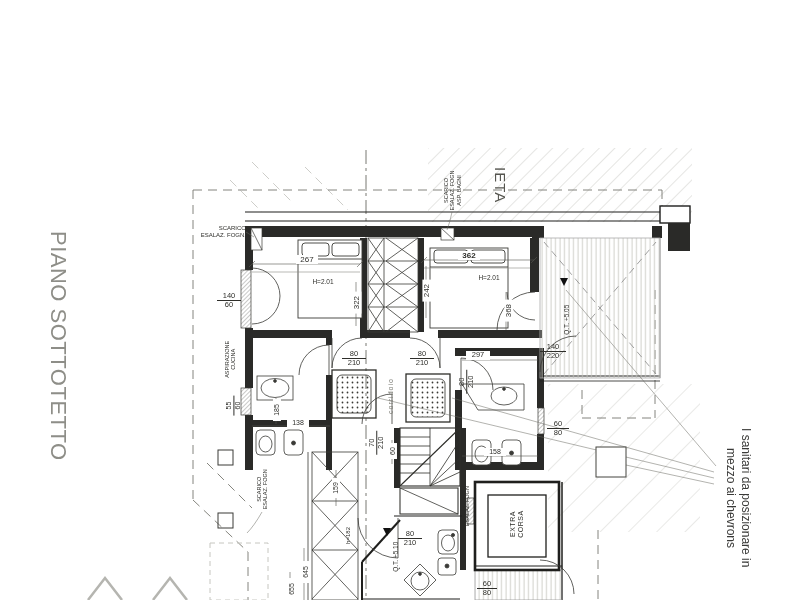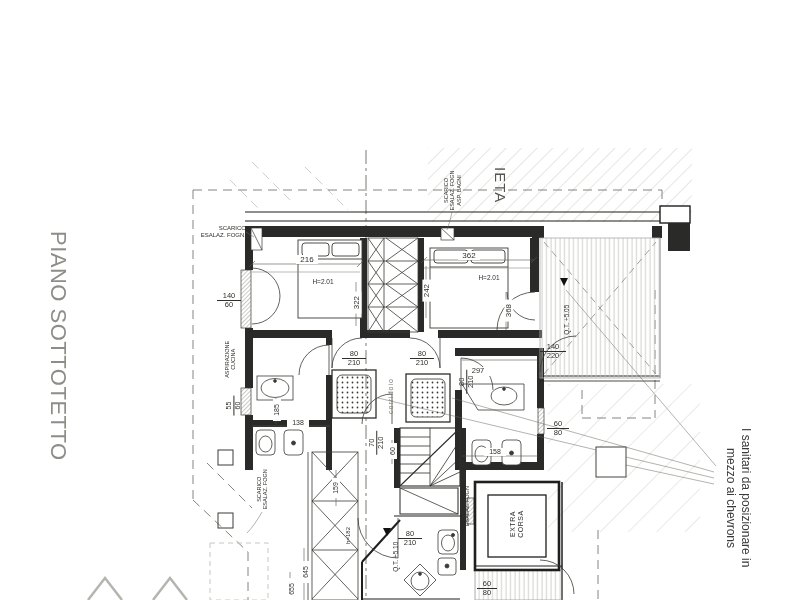--- a/index.html
+++ b/index.html
@@ -303,26 +303,26 @@
 <div class="lb rot tiny" style="left:237px;top:483px;width:50px;">SCARICO
 ESALAZ. FOGN</div>
 
 <div class="lb small" style="left:306px;top:278px;width:34px;">H=2.01</div>
 <div class="lb small" style="left:472px;top:274px;width:34px;">H=2.01</div>
 <div class="lb rot" style="left:334px;top:532px;width:28px;font-size:6px;">h=182</div>
 
 <div class="lb rot small" style="left:540px;top:316px;width:54px;">Q.T. +5.05</div>
 <div class="lb rot small" style="left:369px;top:553px;width:54px;">Q.T. +5.10</div>
 
-<div class="lb dim" style="left:296px;top:255px;width:22px;">216</div>
+<div class="lb dim" style="left:296px;top:255px;width:22px;">267</div>
 <div class="lb dim rot" style="left:346px;top:298px;width:22px;">322</div>
-<div class="lb dim" style="left:458px;top:251px;width:22px;">362</div>
+<div class="lb dim" style="left:458px;top:251px;width:22px;font-weight:bold;">362</div>
 <div class="lb dim rot" style="left:416px;top:286px;width:22px;">242</div>
 <div class="lb dim rot" style="left:498px;top:306px;width:22px;">368</div>
-<div class="lb dim" style="left:466px;top:351px;width:24px;font-size:7.5px;margin-top:16px;">297</div>
+<div class="lb dim" style="left:466px;top:351px;width:24px;font-size:7.5px;">297</div>
 <div class="lb dim" style="left:287px;top:419px;width:22px;font-size:7px;">138</div>
 <div class="lb dim rot" style="left:266px;top:406px;width:22px;font-size:7px;">185</div>
 <div class="lb dim" style="left:484px;top:448px;width:22px;font-size:7px;">158</div>
 <div class="lb dim rot" style="left:385px;top:447px;width:16px;font-size:7px;">60</div>
 <div class="lb dim rot" style="left:326px;top:484px;width:20px;font-size:7px;">159</div>
 <div class="lb dim rot" style="left:295px;top:568px;width:22px;font-size:7px;">645</div>
 <div class="lb dim rot" style="left:281px;top:585px;width:22px;font-size:7px;">655</div>
 
 <div class="lb frac" style="left:217px;top:283px;width:24px;font-size:7.5px;">
   <span class="top">140</span><span>60</span>

